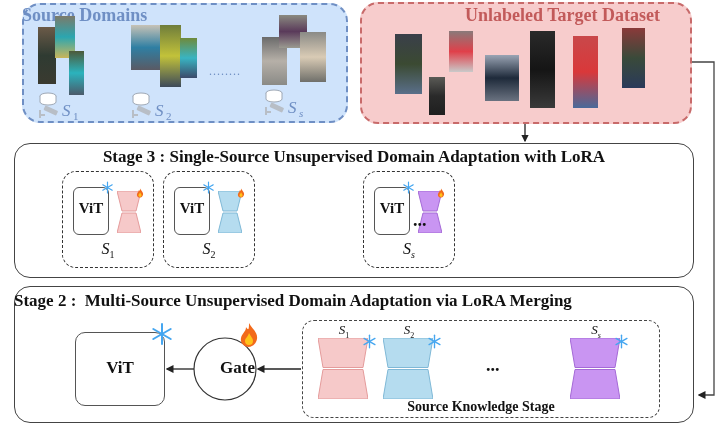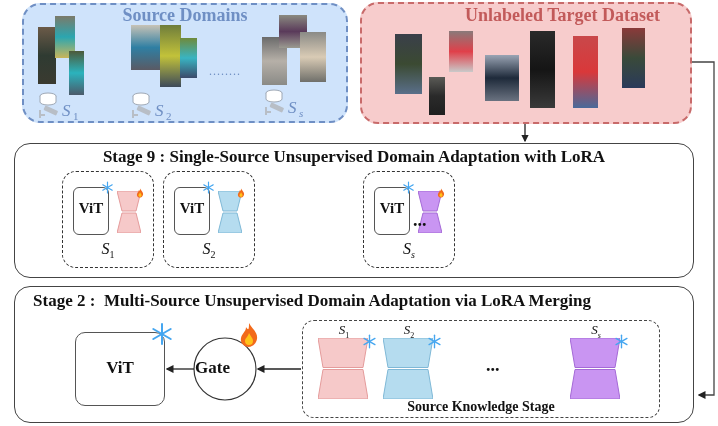--- a/index.html
+++ b/index.html
@@ -5,21 +5,21 @@
   html, body { margin:0; padding:0; background:#ffffff; }
   body { width:718px; height:426px; position:relative; overflow:hidden;
          font-family:"Liberation Serif", serif; }
   .abs { position:absolute; }
   svg text { font-family:"Liberation Serif", serif; }
 </style>
 </head>
 <body>
 
 <div class="abs" style="left:22px;top:3px;width:326px;height:120px;background:#cfe3fb;border:2px dashed #6f8fc4;border-radius:18px;box-sizing:border-box;"></div>
-<div class="abs" style="left:22px;top:5px;width:326px;text-align:center;font-weight:bold;font-size:18px;color:#6f8fc4;">Source Domains</div>
+<div class="abs" style="left:22px;top:5px;width:326px;font-weight:bold;font-size:18px;color:#6f8fc4;">Source Domains</div>
 
 <div class="abs" style="left:38px;top:27px;width:18px;height:57px;background:linear-gradient(#6b5a48,#2f3b32,#3a3a30);"></div>
 <div class="abs" style="left:55px;top:16px;width:20px;height:42px;background:linear-gradient(#7b7a6a,#2ba6b0,#c9b55a);"></div>
 <div class="abs" style="left:69px;top:51px;width:15px;height:44px;background:linear-gradient(#4d5a3a,#2bb3bd,#4b5a6a);"></div>
 <div class="abs" style="left:131px;top:25px;width:30px;height:45px;background:linear-gradient(#c7c2b6,#2f7fa3,#5a5a64);"></div>
 <div class="abs" style="left:160px;top:25px;width:21px;height:62px;background:linear-gradient(#6f7d3b,#c2c23a,#3d4a5a);"></div>
 <div class="abs" style="left:180px;top:38px;width:17px;height:40px;background:linear-gradient(#6f8a3b,#39b4c2,#3c4a6a);"></div>
 <div class="abs" style="left:209px;top:64px;font-size:12px;color:#6f8fc4;letter-spacing:1px;">........</div>
 <div class="abs" style="left:262px;top:37px;width:25px;height:48px;background:linear-gradient(#6b6b6b,#b6b0a8,#8a8a86);"></div>
 <div class="abs" style="left:279px;top:15px;width:28px;height:33px;background:linear-gradient(#8a8a80,#5a3a5a,#9a9a90);"></div>
@@ -78,21 +78,21 @@
   <defs>
     <marker id="arr" markerWidth="6" markerHeight="6" refX="5" refY="3" orient="auto">
       <path d="M0,0 L6,3 L0,6 z" fill="#222"></path>
     </marker>
   </defs>
   <line x1="525" y1="124" x2="525" y2="141" stroke="#222" stroke-width="1.3" marker-end="url(#arr)"></line>
   <polyline points="692,62 714,62 714,395 699,395" fill="none" stroke="#444" stroke-width="1.3" marker-end="url(#arr)"></polyline>
 </svg>
 
 <div class="abs" style="left:14px;top:143px;width:680px;height:135px;border:1.3px solid #444;border-radius:16px;box-sizing:border-box;"></div>
-<div class="abs" style="left:14px;top:147px;width:680px;text-align:center;font-weight:bold;font-size:17px;color:#111;">Stage 9 : Single-Source Unsupervised Domain Adaptation with LoRA</div>
+<div class="abs" style="left:14px;top:147px;width:680px;text-align:center;font-weight:bold;font-size:17px;color:#111;">Stage 3 : Single-Source Unsupervised Domain Adaptation with LoRA</div>
 
 <div id="stage1-units">
     <div class="abs" style="left: 62px; top: 171px; width: 92px; height: 97px; border: 1.5px dashed rgb(51, 51, 51); border-radius: 14px; box-sizing: border-box;">
     <div class="abs" style="left:10px;top:15px;width:36px;height:48px;border:1px solid #555;border-radius:6px;box-sizing:border-box;"></div>
     <div class="abs" style="left:10px;top:28px;width:36px;text-align:center;font-weight:bold;font-size:15px;color:#111;">ViT</div>
     <div class="abs" style="left:38px;top:8px;"><svg width="13" height="13" viewBox="0 0 24 24">
     <g stroke="#45a6f0" stroke-width="2.2" stroke-linecap="round">
     <line x1="12" y1="2" x2="12" y2="22"></line>
             <line x1="3.3" y1="7" x2="20.7" y2="17"></line>
             <line x1="3.3" y1="17" x2="20.7" y2="7"></line>
@@ -145,21 +145,21 @@
     <div class="abs" style="left:72px;top:12px;"><svg width="10" height="10" viewBox="0 0 22 26">
     <path d="M11 1 C14 7 20 10 19 17 C18 23 13 25 11 25 C6 25 2 21 3 16 C4 11 8 10 8 5 C10 8 11 9 11 1z" fill="#f26a1b"></path>
     <path d="M11 11 C13 15 15 16 15 19 C15 22 13 23 11 23 C8 23 7 21 7 19 C7 16 10 15 11 11z" fill="#ffc21a"></path>
         </svg></div>
     <div class="abs" style="left:0;top:68px;width:90px;text-align:center;font-style:italic;font-size:16px;color:#111;">S<sub style="font-size:10px;font-style:italic">s</sub></div>
     </div>
   </div>
 <div class="abs" style="left:413px;top:210px;font-weight:bold;font-size:18px;color:#111;">...</div>
 
 <div class="abs" style="left:14px;top:286px;width:680px;height:137px;border:1.3px solid #444;border-radius:16px;box-sizing:border-box;"></div>
-<div class="abs" style="left:14px;top:291px;width:596px;text-align:center;font-weight:bold;font-size:17px;color:#111;white-space:pre;">Stage 2 :  Multi-Source Unsupervised Domain Adaptation via LoRA Merging</div>
+<div class="abs" style="left:14px;top:291px;width:596px;text-align:left;font-weight:bold;font-size:17px;color:#111;white-space:pre;">Stage 2 :  Multi-Source Unsupervised Domain Adaptation via LoRA Merging</div>
 
 <div class="abs" style="left:75px;top:332px;width:90px;height:74px;border:1px solid #555;border-radius:10px;box-sizing:border-box;"></div>
 <div class="abs" style="left:75px;top:358px;width:90px;text-align:center;font-weight:bold;font-size:17px;color:#111;">ViT</div>
 <svg class="abs" style="left:150px;top:322px;" width="24" height="24">
   <g stroke="#45a6f0" stroke-width="2" stroke-linecap="round">
     <line x1="12" y1="2" x2="12" y2="22"></line>
       <line x1="3.3" y1="7" x2="20.7" y2="17"></line>
       <line x1="3.3" y1="17" x2="20.7" y2="7"></line>
   </g>
 </svg>
@@ -167,21 +167,21 @@
 <svg class="abs" style="left:165px;top:330px;" width="140" height="80">
   <defs>
     <marker id="arr2" markerWidth="6" markerHeight="6" refX="5" refY="3" orient="auto">
         <path d="M0,0 L6,3 L0,6 z" fill="#222"></path>
       </marker>
   </defs>
   <line x1="29" y1="39" x2="2" y2="39" stroke="#222" stroke-width="1.3" marker-end="url(#arr2)"></line>
   <circle cx="60" cy="39" r="31" fill="#fff" stroke="#333" stroke-width="1.2"></circle>
   <line x1="136" y1="39" x2="93" y2="39" stroke="#222" stroke-width="1.3" marker-end="url(#arr2)"></line>
 </svg>
-<div class="abs" style="left:195px;top:358px;width:60px;text-align:left;font-weight:bold;font-size:17px;color:#111;">Gate</div>
+<div class="abs" style="left:195px;top:358px;width:60px;text-align:right;font-weight:bold;font-size:17px;color:#111;">Gate</div>
 <svg class="abs" style="left:238px;top:322px;" width="22" height="26">
   <path d="M11 1 C14 7 20 10 19 17 C18 23 13 25 11 25 C6 25 2 21 3 16 C4 11 8 10 8 5 C10 8 11 9 11 1z" fill="#f26a1b"></path>
   <path d="M11 11 C13 15 15 16 15 19 C15 22 13 23 11 23 C8 23 7 21 7 19 C7 16 10 15 11 11z" fill="#ffc21a"></path>
 </svg>
 
 <div class="abs" style="left:302px;top:320px;width:358px;height:98px;border:1.3px dashed #444;border-radius:12px;box-sizing:border-box;"></div>
 <div id="pool-loras">
     <div class="abs" style="left: 318px; top: 322px; width: 64px; height: 80px;">
     <div class="abs" style="left:6px;top:0;width:40px;text-align:center;font-style:italic;font-size:13px;color:#111;">S<sub style="font-size:8px;font-style:normal">1</sub></div>
     <div class="abs" style="left:0;top:16px;"><svg width="50" height="61">

